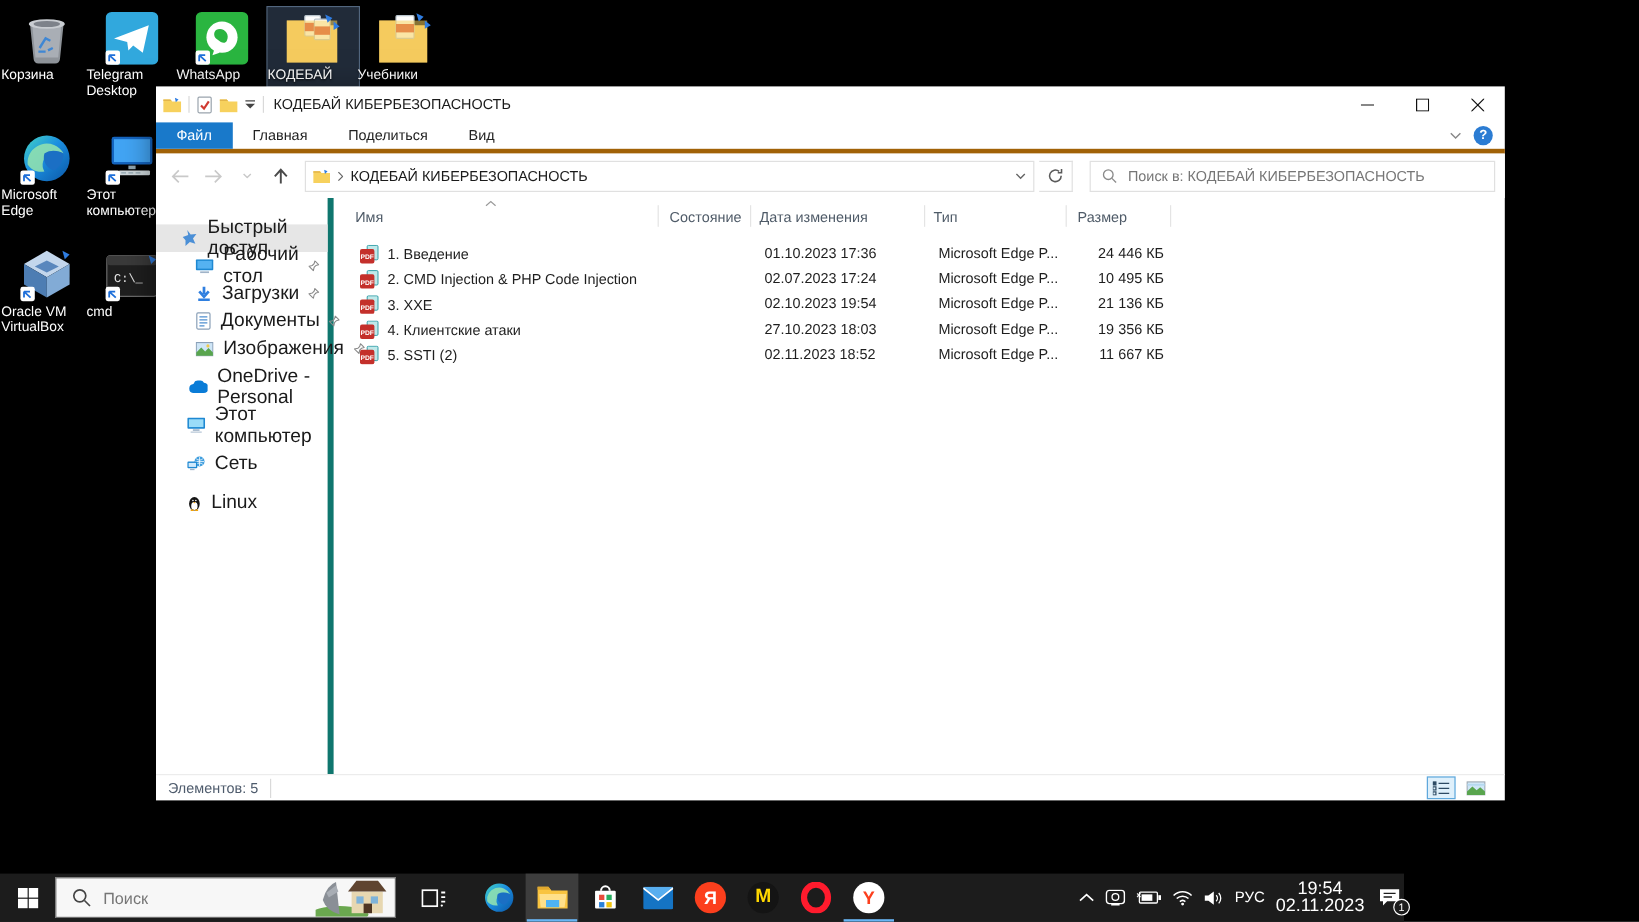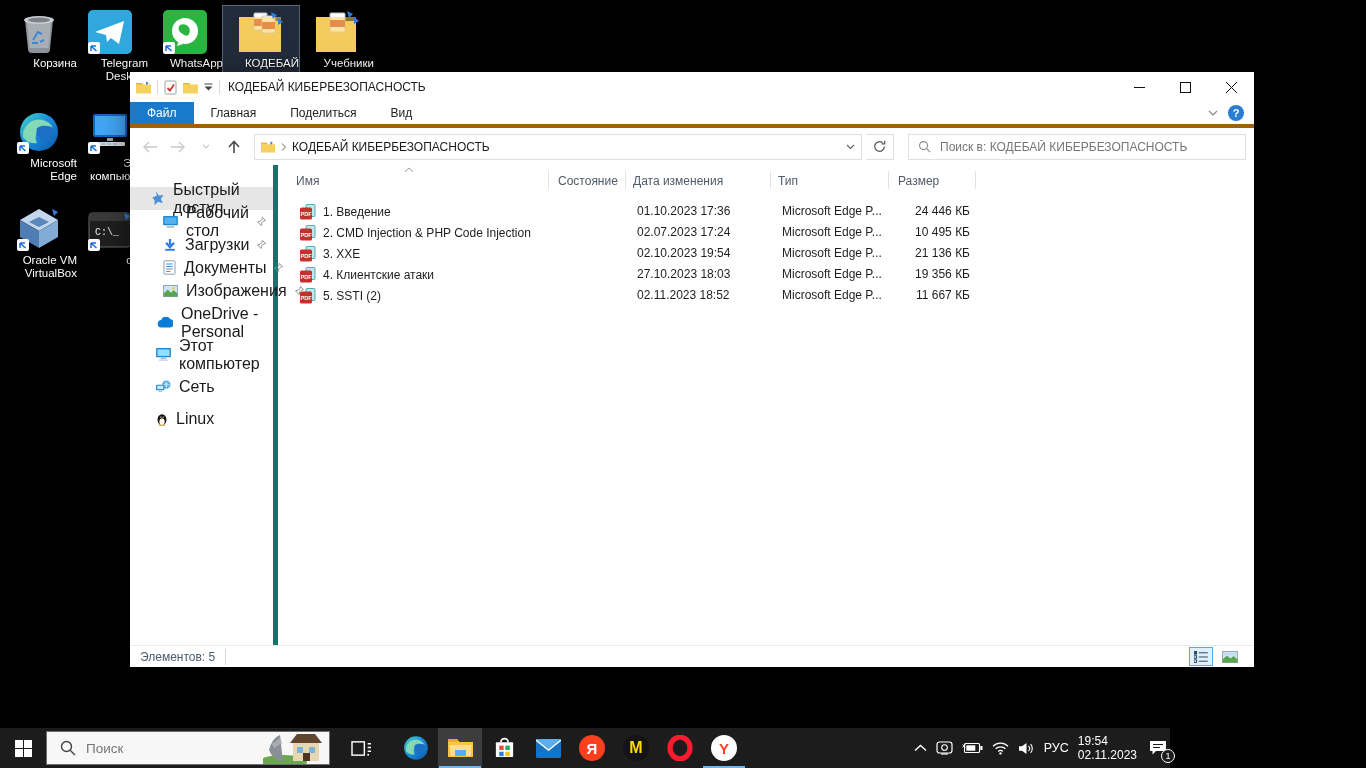--- a/index.html
+++ b/index.html
@@ -2,21 +2,21 @@
 <html><head>
 <meta charset="utf-8">
 <style>
   *{box-sizing:border-box;margin:0;padding:0}
   html,body{width:1366px;height:768px;overflow:hidden;background:#000;
     font-family:"Liberation Sans",sans-serif;-webkit-font-smoothing:antialiased}
   svg{display:block}
 
   
   #desktop{position:absolute;inset:0;z-index:1}
-  .dicon{position:absolute;width:76px;text-align:right;cursor:default}
+  .dicon{position:absolute;width:76px;text-align:left;cursor:default}
   .dicon .dimg{width:48px;height:46px;margin:0 auto 3px;position:relative;display:flex;align-items:flex-end;justify-content:center}
   .dicon .dlabel{color:#fff;font-size:11.5px;line-height:13px;text-shadow:0 1px 2px rgba(0,0,0,.95)}
   .dicon.sel{background:rgba(120,155,205,.28);outline:1px solid rgba(150,185,230,.55);padding:2px 0}
   .lnk{position:absolute;left:2px;bottom:0;width:12px;height:12px;background:#fff;border-radius:2px;display:flex;align-items:center;justify-content:center}
 
   
   #window{position:absolute;left:130px;top:72px;width:1124px;height:595px;background:#fff;z-index:5;
     box-shadow:0 8px 26px rgba(0,0,0,.55);display:flex;flex-direction:column}
   .titlebar{height:30px;display:flex;align-items:center;padding-left:6px;font-size:12px;color:#1a1a1a}
   .qat{display:flex;align-items:center;gap:6px}
@@ -77,21 +77,21 @@
   .tbsearch input{border:none;outline:none;background:transparent;font-size:13.5px;color:#5a5a5a;width:130px;font-family:"Liberation Sans",sans-serif}
   .tbsearch .house{position:absolute;right:0;bottom:0}
   .tvbtn{width:38px;height:40px;margin-left:12px;display:flex;align-items:center;justify-content:center}
   .appbtn{width:44px;height:40px;display:flex;align-items:center;justify-content:center;position:relative}
   .appbtn.first{margin-left:14px}
   .appbtn.active{background:#3d3d3d}
   .appbtn .uline{position:absolute;left:1px;right:1px;bottom:0;height:2px;background:#69b6f5}
   .circle{border-radius:50%;display:flex;align-items:center;justify-content:center;font-weight:bold}
   .tray{margin-left:auto;display:flex;align-items:center;gap:9px;padding-right:0;color:#fff}
   .lang{font-size:12.5px}
-  .clock{font-size:12px;line-height:14px;text-align:left}
+  .clock{font-size:15px;line-height:14px;text-align:center}
   .notif{position:relative;width:24px;height:24px;display:flex;align-items:center;justify-content:center}
   .badge{position:absolute;right:-5px;bottom:-3px;width:14px;height:14px;border-radius:50%;background:#1c1c1c;border:1px solid #fff;
     color:#fff;font-size:9px;display:flex;align-items:center;justify-content:center}
 </style>
 </head>
 <body>
 
 <svg width="0" height="0" style="position:absolute">
   <defs>
     <linearGradient id="eg" x1="0" y1="0" x2="1" y2="1">

